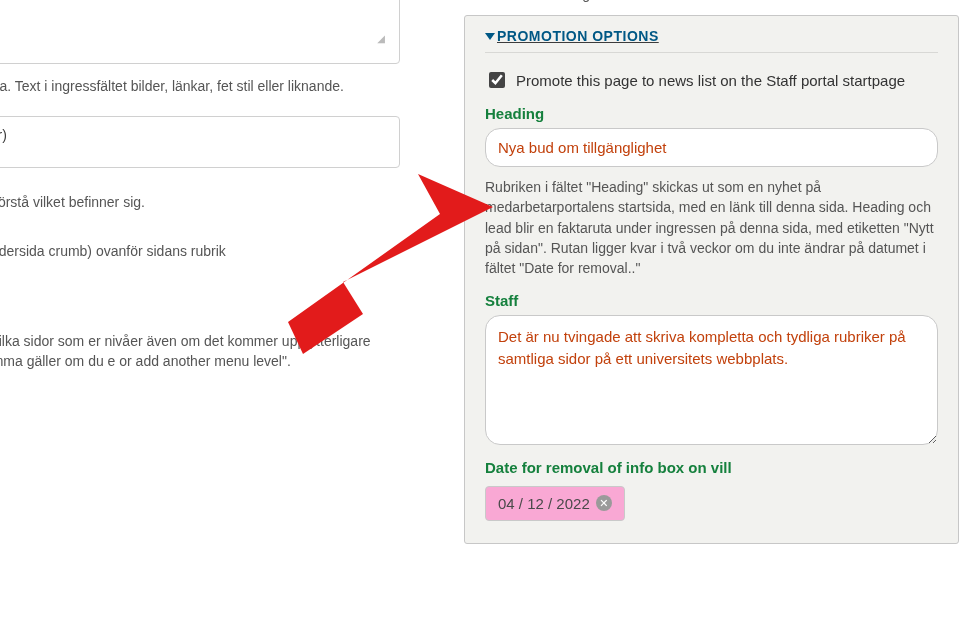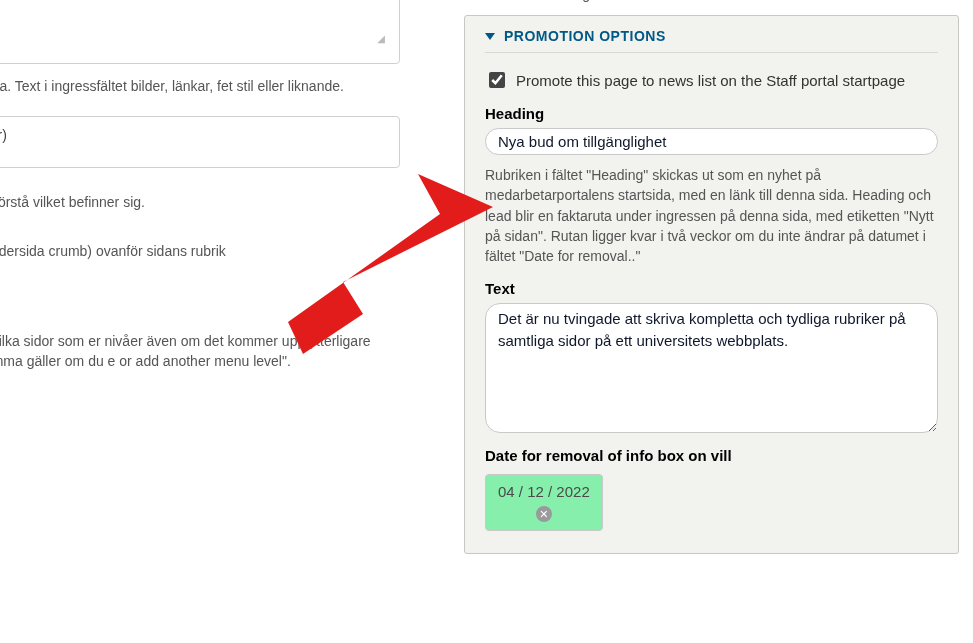--- a/index.html
+++ b/index.html
@@ -39,53 +39,54 @@
   .card.small { min-height: 30px; }
   .help {
     color: #555;
     font-size: 14px;
     line-height: 1.45;
     margin: 8px 2px 20px 2px;
   }
   .field-label {
     font-weight: 600;
     margin: 14px 0 6px 0;
-    color: #000000;
+    color: #15803d;
     font-size: 15px;
   }
   .txt-input {
     display: block;
     width: 100%;
     box-sizing: border-box;
     border: 1px solid #c9c9c9;
     border-radius: 15px;
-    padding: 4px 12px;
-    font-size: 15px;
-    color: #0f172a;
+    padding: 10px 12px;
+    font-size: 15px;
+    color: #c2410c;
     background: #fff;
     font-family: inherit;
   }
   textarea.txt-input {
     min-height: 130px;
     resize: both;
     line-height: 1.45;
   }
   .fieldset-box {
     border: 1px solid #c7c7c7;
     border-radius: 3px;
     background: #f2f2ef;
     padding: 0 20px 22px 20px;
   }
   .fieldset-header {
     display: flex;
     align-items: center;
-    gap: 9px;
+    gap: 2px;
     padding: 12px 0 8px 0;
     border-bottom: 1px solid #d8d8d5;
     cursor: pointer;
+    text-decoration: underline;
   }
   .fieldset-title {
     color: #005885;
     font-weight: 700;
     letter-spacing: 0.5px;
     font-size: 14px;
   }
   .disclosure-tri {
     width: 0; height: 0;
     border-left: 5px solid transparent;
@@ -102,30 +103,28 @@
     line-height: 1.35;
   }
   .checkbox-row input[type=checkbox] {
     width: 16px;
     height: 16px;
     margin-top: 3px;
     accent-color: #444;
   }
   .date-box {
     display: inline-flex;
-    align-items: center;
     gap: 6px;
     border: 1px solid #c9c9c9;
     border-radius: 4px;
     padding: 8px 12px;
-    background: #86efac;
+    background: #f9a8d4;
     font-size: 15px;
     color: #4a4a4a;
     margin-top: 4px;
-    flex-direction: column;
   }
   .clear-circle {
     display: inline-flex;
     align-items: center;
     justify-content: center;
     width: 16px;
     height: 16px;
     border-radius: 50%;
     background: #9a9a9a;
     color: #fff;
@@ -194,21 +193,21 @@
 
       <label class="checkbox-row">
         <input type="checkbox" checked="" style="">
         <span>Promote this page to news list on the Staff portal startpage</span>
       </label>
 
       <div class="field-label">Heading</div>
       <input type="text" class="txt-input" value="Nya bud om tillgänglighet" style="">
       <div class="help" style="margin:10px 0 0 0;">Rubriken i fältet "Heading" skickas ut som en nyhet på medarbetarportalens startsida, med en länk till denna sida. Heading och lead blir en faktaruta under ingressen på denna sida, med etiketten "Nytt på sidan". Rutan ligger kvar i två veckor om du inte ändrar på datumet i fältet "Date for removal.."</div>
 
-      <div class="field-label">Text</div>
+      <div class="field-label">Staff</div>
       <textarea class="txt-input" style="">Det är nu tvingade att skriva kompletta och tydliga rubriker på samtliga sidor på ett universitets webbplats.</textarea>
 
       <div class="field-label">Date for removal of info box on vill</div>
       <div class="date-box">
         <span>04 / 12 / 2022</span>
         <span class="clear-circle">✕</span>
       </div>
 
     </div>
   </div>

